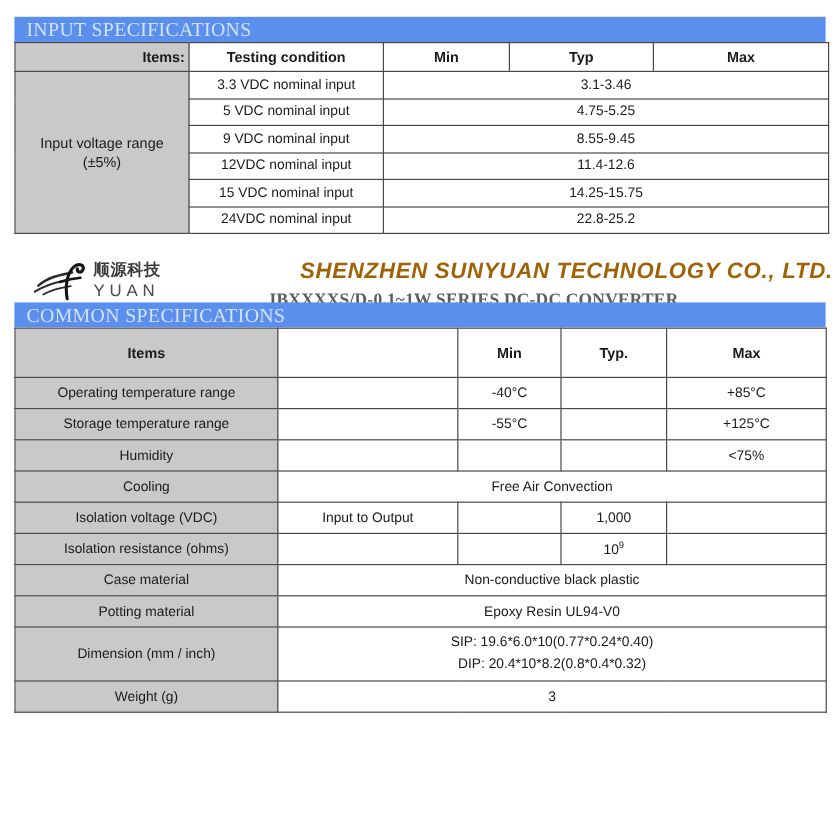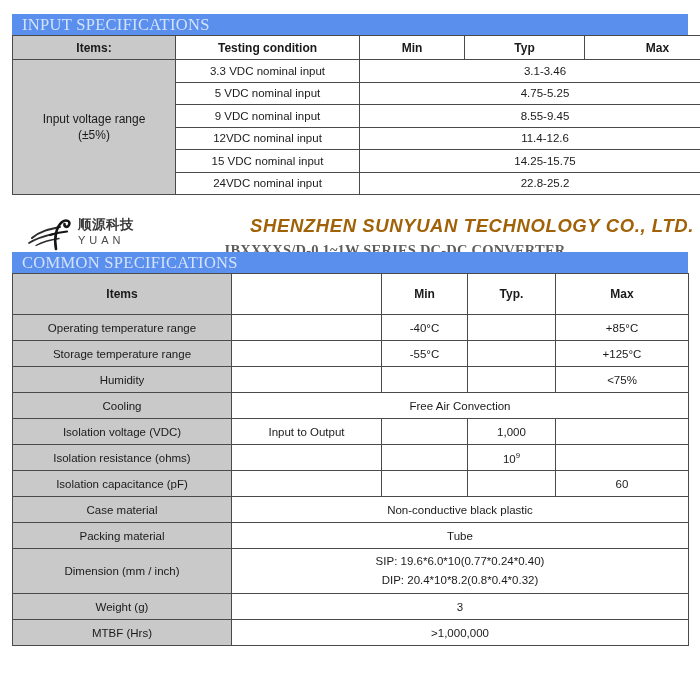--- a/index.html
+++ b/index.html
@@ -62,22 +62,22 @@
   }
   .gray  { background: #c9c9c9; }
   .left  { text-align: left; padding-left: 10px; }
 
   
   #input-table {
     left: 12px;
     top: 35px;
     width: 676px;
   }
-  #input-table .c-items { width: 163px; }
-  #input-table .c-cond  { width: 184px; }
+  #input-table .c-items { width: 145px; text-align: right; }
+  #input-table .c-cond  { width: 162px; }
   #input-table .c-min   { width: 105px; }
   #input-table .c-typ   { width: 120px; }
   #input-table .c-max   { width: 146px; }
   #input-table tr { height: 22.5px; }
   #input-table tr.hdr { height: 24px; }
 
   .vcell {
     font-size: 12px;
     line-height: 1.35;
   }
@@ -113,21 +113,21 @@
     font-weight: bold;
     color: #3a3a3a;
     letter-spacing: 0.5px;
     white-space: nowrap;
   }
   #logo-en {
     position: absolute;
     left: 52px;
     top: 20px;
     font-family: "Liberation Sans", sans-serif;
-    font-size: 11px;
+    font-size: 14px;
     color: #4a4a4a;
     letter-spacing: 4px;
     white-space: nowrap;
   }
   #company-name {
     position: absolute;
     left: 0;
     top: 3px;
     width: 694px;
     text-align: right;
@@ -290,51 +290,40 @@
   </tr>
 
   <tr>
     <td class="gray left">Isolation resistance (ohms)</td>
     <td></td>
     <td></td>
     <td><span>10</span><sup>9</sup></td>
     <td></td>
   </tr>
 
-  <tr>
-    <td class="gray left">Isolation capacitance (pF)</td>
-    <td></td>
-    <td></td>
-    <td></td>
-    <td>60</td>
-  </tr>
 
 
   <tr>
     <td class="gray left">Case material</td>
     <td colspan="4">Non-conductive black plastic</td>
   </tr>
 
-
-  <tr>
-    <td class="gray left">Packing material</td>
-    <td colspan="4">Tube</td>
-  </tr>
+  <tr>
+    <td class="gray left">Potting material</td>
+    <td colspan="4">Epoxy Resin UL94-V0</td>
+  </tr>
+
 
   <tr class="tall">
     <td class="gray left">Dimension (mm / inch)</td>
     <td colspan="4">
       <span class="dim-line">SIP: 19.6*6.0*10(0.77*0.24*0.40)</span>
       <span class="dim-line">DIP: 20.4*10*8.2(0.8*0.4*0.32)</span>
     </td>
   </tr>
 
   <tr>
     <td class="gray left">Weight (g)</td>
     <td colspan="4">3</td>
   </tr>
 
-  <tr>
-    <td class="gray left">MTBF (Hrs)</td>
-    <td colspan="4">&gt;1,000,000</td>
-  </tr>
 </tbody>
   </table>
 
 </body></html>

